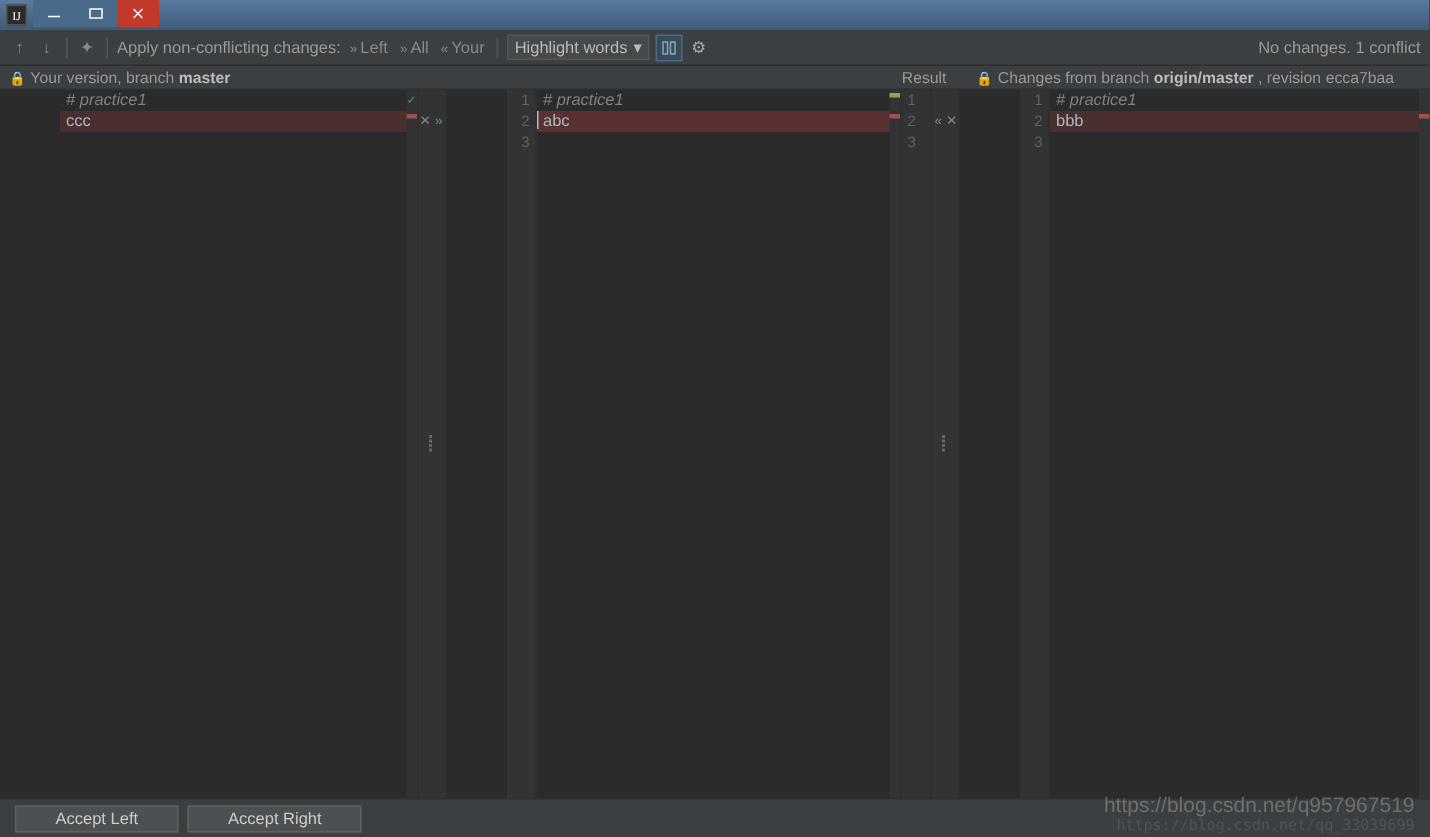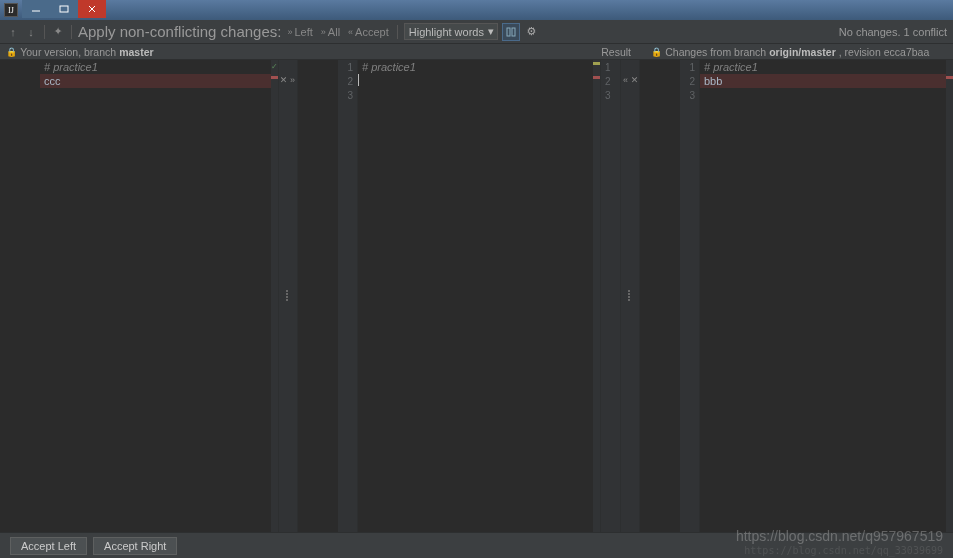--- a/index.html
+++ b/index.html
@@ -10,21 +10,21 @@
 .titlebar .title { color: #fff; font-size: 11px; flex: 1; }
 .titlebar .win-controls { display: flex; height: 100%; }
 .titlebar .win-btn { width: 28px; height: 18px; margin-top: 0; display: flex; align-items: center; justify-content: center; }
 .titlebar .win-btn.min, .titlebar .win-btn.max { background: #4a6a8a; }
 .titlebar .win-btn.close { background: #c0392b; }
 .titlebar .win-btn svg { width: 10px; height: 8px; }
 
 .toolbar { height: 24px; background: #3c3f41; border-bottom: 1px solid #2d2f30; display: flex; align-items: center; padding: 0 6px; gap: 4px; }
 .toolbar .sep { width: 1px; height: 14px; background: #555; margin: 0 2px; }
 .toolbar .ico { width: 14px; height: 14px; display: flex; align-items: center; justify-content: center; color: #888; }
-.toolbar .lbl { color: #999; font-size: 15px; }
+.toolbar .lbl { color: #999; font-size: 11px; }
 .toolbar .rbtn { color: #888; font-size: 11px; padding: 0 2px; display: flex; align-items: center; gap: 2px; }
 .toolbar .rbtn .arr { font-size: 9px; }
 .toolbar .dropdown { border: 1px solid #555; background: #45494a; padding: 1px 4px; display: flex; align-items: center; gap: 4px; color: #bbb; font-size: 11px; }
 .toolbar .sq-btn { width: 18px; height: 18px; border: 1px solid #4a6a8a; background: #3a4a5a; display: flex; align-items: center; justify-content: center; }
 .toolbar .gear { width: 14px; height: 14px; display: flex; align-items: center; justify-content: center; color: #aaa; }
 .toolbar .spacer { flex: 1; }
 .toolbar .status { color: #999; font-size: 11px; }
 
 .subheader { height: 16px; background: #3c3f41; border-bottom: 1px solid #2d2f30; display: flex; position: relative; }
 .subheader .seg { display: flex; align-items: center; padding: 0 6px; font-size: 10.5px; color: #999; gap: 3px; }
@@ -61,21 +61,21 @@
 .editor .marker .top-check { position: absolute; top: 2px; left: 0; width: 7px; height: 7px; font-size: 8px; color: #5a8a5a; }
 
 .pane.left .editor-row, .pane.right .editor-row { display: flex; height: 100%; }
 
 .pane.mid .mid-wrap { display: flex; height: 100%; }
 .pane.mid .line-gutter.lg-left { border-right: 1px solid #2d2f30; }
 .pane.mid .line-gutter.lg-right { border-left: 1px solid #2d2f30; border-right: none; text-align: left; padding-left: 4px; padding-right: 0; }
 .pane.mid .editor .caret { position: absolute; left: 0; top: 14px; width: 1px; height: 12px; background: #bbb; }
 
 .footer { height: 26px; background: #3c3f41; border-top: 1px solid #2d2f30; display: flex; align-items: center; padding: 0 10px; gap: 6px; }
-.footer .btn { background: #4c5052; border: 1px solid #5e6060; color: #ccc; padding: 2px 10px; font-size: 11px; }
+.footer .btn { background: #4c5052; border: 1px solid #5e6060; color: #ccc; padding: 2px 26px; font-size: 11px; }
 
 .watermark { position: absolute; right: 10px; bottom: 14px; color: rgba(200,200,200,0.35); font-size: 14px; pointer-events: none; }
 .watermark2 { position: absolute; right: 10px; bottom: 2px; color: rgba(160,160,160,0.2); font-size: 10px; font-family: monospace; pointer-events: none; }
 
 .pane.left .editor .marker .top-check::before { content: "✓"; color: #5a8a5a; }
 </style>
 </head>
 <body>
 
 <div class="titlebar">
@@ -110,21 +110,21 @@
   <div class="rbtn">
       <span class="arr">»</span>
       <span>Left</span>
     </div>
   <div class="rbtn">
       <span class="arr">»</span>
       <span>All</span>
     </div>
   <div class="rbtn">
       <span class="arr">«</span>
-      <span>Accept</span>
+      <span>Your</span>
     </div>
   <div class="sep"></div>
   <div class="dropdown">
     <span>Highlight words</span>
     <span>▾</span>
   </div>
   <div class="sq-btn">
       <svg width="10" height="10" viewBox="0 0 10 10">
         <rect x="1" y="1" width="3" height="8" fill="none" stroke="#8ab" stroke-width="1"></rect>
         <rect x="6" y="1" width="3" height="8" fill="none" stroke="#8ab" stroke-width="1"></rect>
@@ -183,20 +183,21 @@
 
   <div class="pane mid">
     <div class="mid-wrap">
       <div class="line-gutter lg-left">
         <div>1</div>
         <div>2</div>
         <div>3</div>
       </div>
       <div class="editor">
         <div class="line"><span class="comment"># practice1</span></div>
+        <div class="line hl-red-strong"><span class="txt">abc</span></div>
         <div class="caret"></div>
         <div class="marker">
           <div class="m yellow" style="top:2px"></div>
           <div class="m red" style="top:16px"></div>
         </div>
       </div>
       <div class="line-gutter lg-right">
         <div>1</div>
         <div>2</div>
         <div>3</div>

